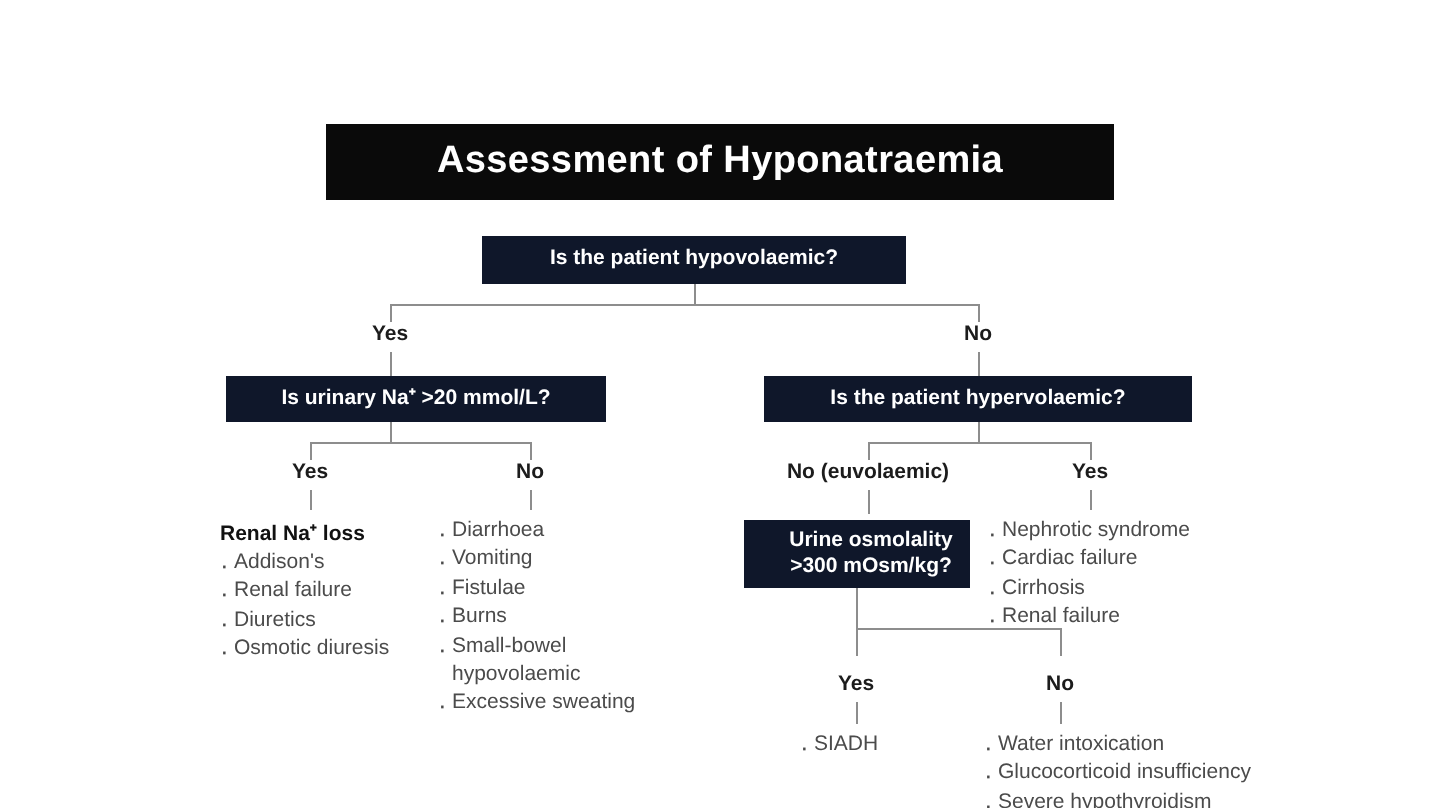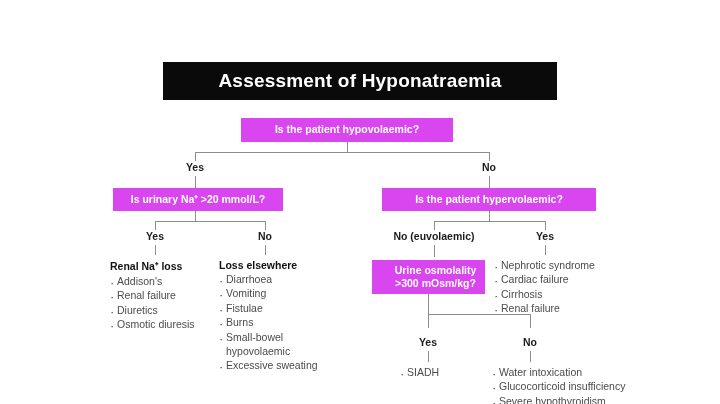--- a/index.html
+++ b/index.html
@@ -33,21 +33,21 @@
   .title-bar .title-text {
     color: #ffffff;
     font-size: 19px;
     font-weight: bold;
     letter-spacing: 0.2px;
     white-space: nowrap;
   }
   
   .dbox {
     position: absolute;
-    background: #d946ef;
+    background: #0f172a;
     color: #ffffff;
     font-size: 10.5px;
     font-weight: bold;
     display: flex;
     align-items: center;
     justify-content: center;
     text-align: center;
     line-height: 1.25;
     padding: 0 6px;
     box-sizing: border-box;
@@ -145,21 +145,21 @@
   <div class="ln hln" style="left:195px; top:104px; width:294px;"></div>
   <div class="ln vln" style="left:195px; top:104px; height:9px;"></div>
   <div class="ln vln" style="left:489px; top:104px; height:9px;"></div>
 
   <div class="blabel ctr" style="left:195px; top:113px;">Yes</div>
   <div class="blabel ctr" style="left:489px; top:113px;">No</div>
 
   <div class="ln vln" style="left:195px; top:128px; height:12px;"></div>
   <div class="ln vln" style="left:489px; top:128px; height:12px;"></div>
 
-  <div class="dbox" style="left:113px; top:140px; width:170px; height:23px;">
+  <div class="dbox" style="left:113px; top:140px; width:190px; height:23px;">
     <span>Is urinary Na⁺ &gt;20 mmol/L?</span>
   </div>
 
   <div class="ln vln" style="left:195px; top:163px; height:10px;"></div>
   <div class="ln hln" style="left:155px; top:173px; width:110px;"></div>
   <div class="ln vln" style="left:155px; top:173px; height:9px;"></div>
   <div class="ln vln" style="left:265px; top:173px; height:9px;"></div>
 
   <div class="blabel ctr" style="left:155px; top:182px;">Yes</div>
   <div class="blabel ctr" style="left:265px; top:182px;">No</div>
@@ -171,21 +171,20 @@
     <div class="list-head">Renal Na⁺ loss</div>
     <ul>
       <li>Addison's</li>
       <li>Renal failure</li>
       <li>Diuretics</li>
       <li>Osmotic diuresis</li>
     </ul>
   </div>
 
   <div class="list-block" style="left:219px; top:211px; width:125px;">
-    <div class="list-head">Loss elsewhere</div>
     <ul>
       <li>Diarrhoea</li>
       <li>Vomiting</li>
       <li>Fistulae</li>
       <li>Burns</li>
       <li class="wrap" style="width:70px;">Small-bowel hypovolaemic</li>
       <li>Excessive sweating</li>
     </ul>
   </div>
 

